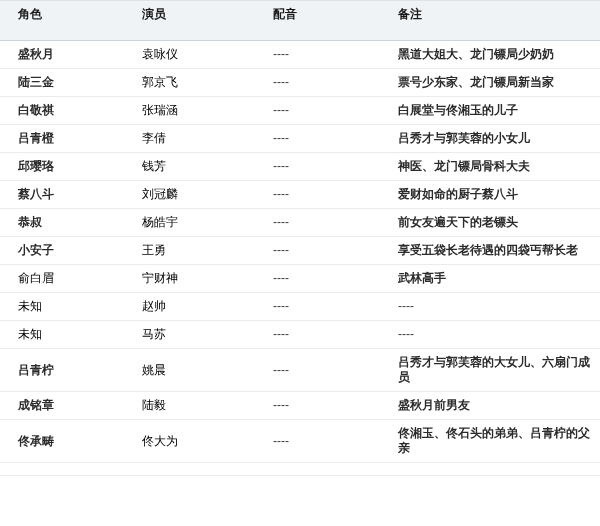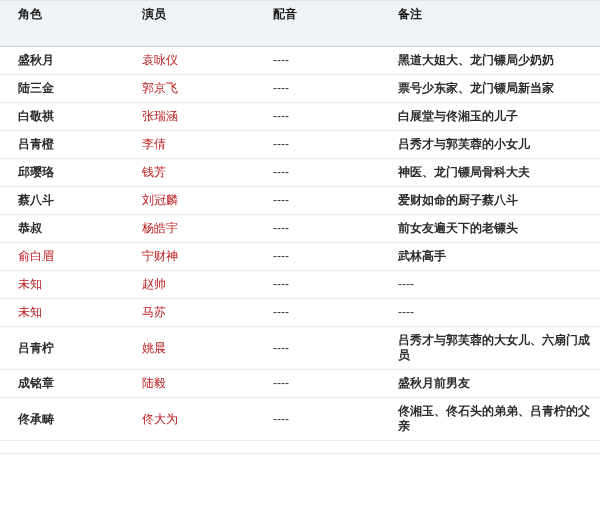--- a/index.html
+++ b/index.html
@@ -19,34 +19,34 @@
   }
   col.c1 { width: 124px; }
   col.c2 { width: 131px; }
   col.c3 { width: 125px; }
   col.c4 { width: 220px; }
   thead th {
     background: #f0f3f6;
     border-bottom: 1px solid #ccd3d9;
     font-weight: bold;
     text-align: left;
-    padding: 7px 10px 25px 18px;
+    padding: 7px 10px 19px 18px;
     color: #1a1a1a;
     font-size: 12px;
     line-height: 13px;
   }
   tbody td {
     border-bottom: 1px solid #e9ebed;
     padding: 6px 10px 6px 18px;
     vertical-align: middle;
     line-height: 15px;
     background: #ffffff;
   }
   a.blue-link {
-    color: #b91c1c;
+    color: #000000;
     text-decoration: none;
     cursor: pointer;
   }
   .plain { color: #2b2b2b; font-weight: bold; }
   .dash { color: #3a3a3a; letter-spacing: 0px; }
 </style>
 </head>
 <body>
 
 <table class="cast-table">
@@ -107,20 +107,26 @@
     <td><span class="plain">爱财如命的厨子蔡八斗</span></td>
   </tr>
 
   <tr>
     <td><span class="plain">恭叔</span></td>
     <td><a class="blue-link">杨皓宇</a></td>
     <td><span class="dash">----</span></td>
     <td><span class="plain">前女友遍天下的老镖头</span></td>
   </tr>
 
+  <tr>
+    <td><span class="plain">小安子</span></td>
+    <td><a class="blue-link">王勇</a></td>
+    <td><span class="dash">----</span></td>
+    <td><span class="plain">享受五袋长老待遇的四袋丐帮长老</span></td>
+  </tr>
 
   <tr>
     <td><a class="blue-link">俞白眉</a></td>
     <td><a class="blue-link">宁财神</a></td>
     <td><span class="dash">----</span></td>
     <td><span class="plain">武林高手</span></td>
   </tr>
 
   <tr>
     <td><a class="blue-link">未知</a></td>

